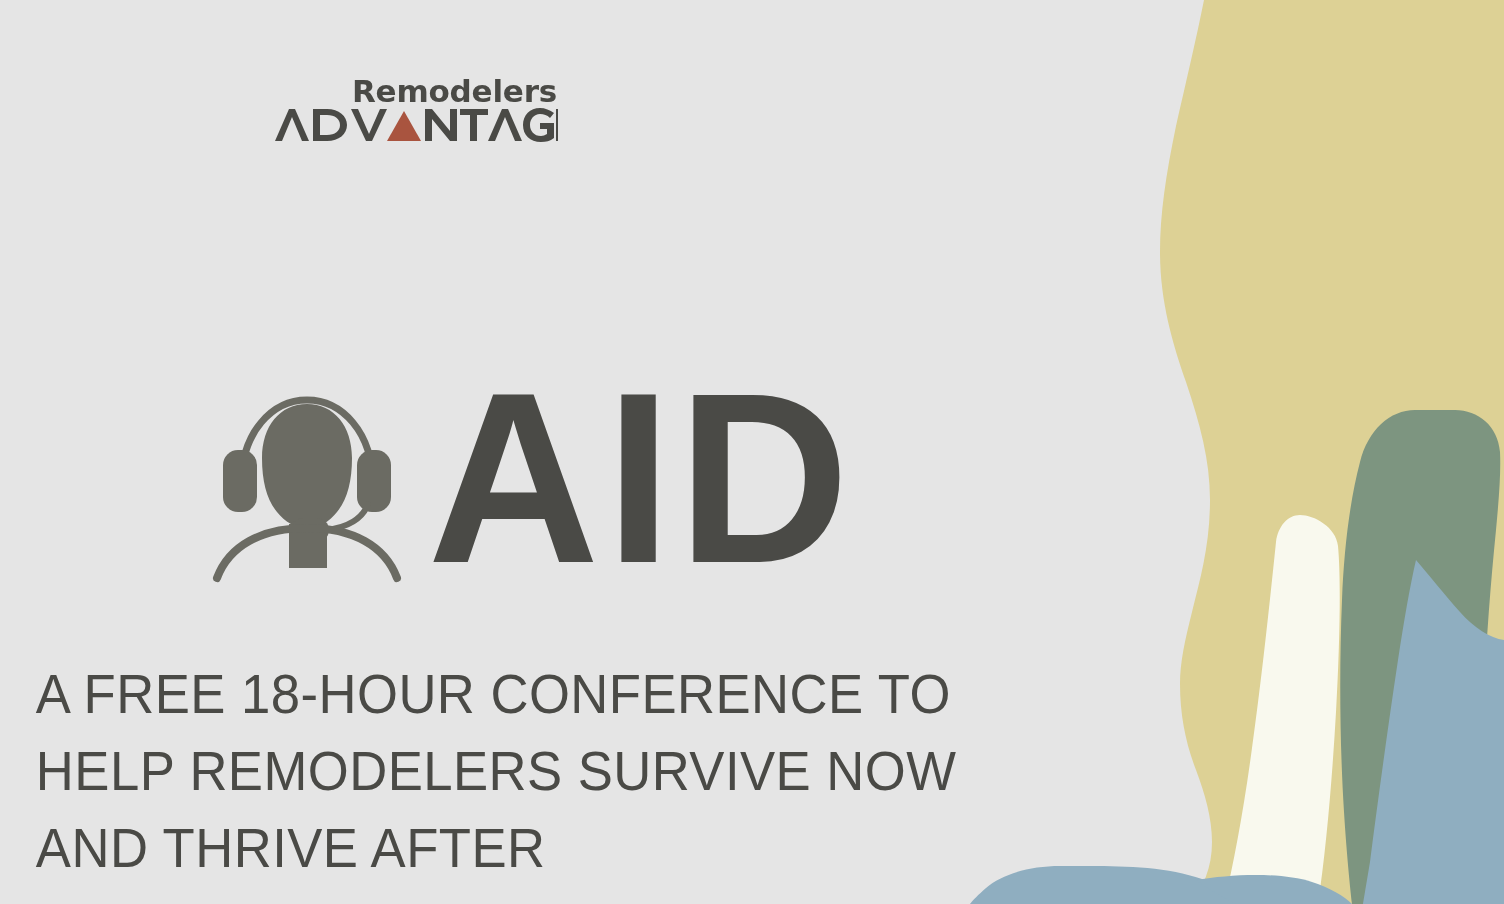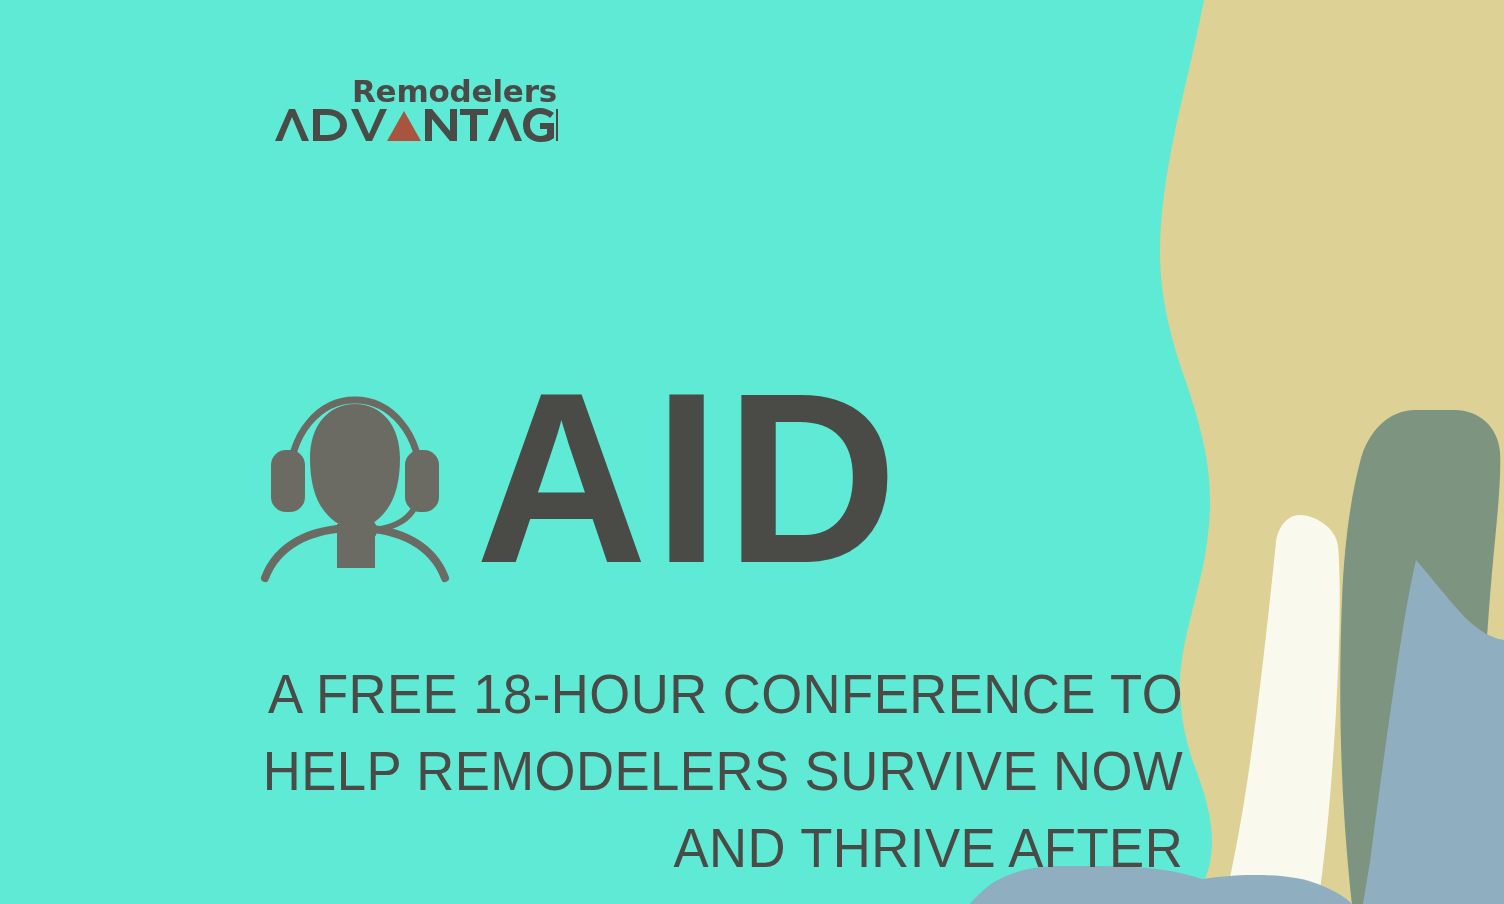--- a/index.html
+++ b/index.html
@@ -4,21 +4,21 @@
 <style>
   html, body {
     margin: 0;
     padding: 0;
     background: #ffffff;
   }
   #poster {
     position: relative;
     width: 1504px;
     height: 904px;
-    background: #5eead4;
+    background: #e5e5e5;
     overflow: hidden;
     font-family: "Liberation Sans", sans-serif;
   }
 
   
   #blobs {
     position: absolute;
     inset: 0;
     width: 1504px;
     height: 904px;
@@ -69,21 +69,20 @@
 
   
   .aid-row {
     position: absolute;
     left: 0;
     top: 370px;
     width: 1060px;
     display: flex;
     align-items: center;
     justify-content: center;
-    margin-left: 48px;
   }
   .headset-icon {
     width: 205px;
     height: 205px;
     flex: 0 0 auto;
     margin-right: 18px;
     margin-top: 6px;
   }
   .aid-word {
     font-family: "Liberation Sans", sans-serif;
@@ -95,23 +94,22 @@
     display: inline-block;
     transform: scaleY(1.02);
   }
 
   
   .subtitle {
     position: absolute;
     left: 0;
     top: 655px;
     width: 1195px;
-    text-align: right;
-    color: #4A4A46;
-    padding-left: 24px;
+    text-align: left;
+    color: #4A4A46;
   }
   .subtitle-line {
     font-family: "Liberation Sans", sans-serif;
     font-weight: normal;
     font-size: 56px;
     line-height: 77px;
     letter-spacing: 0.5px;
     color: #4A4A46;
     transform: scaleX(0.94);
     transform-origin: center;

